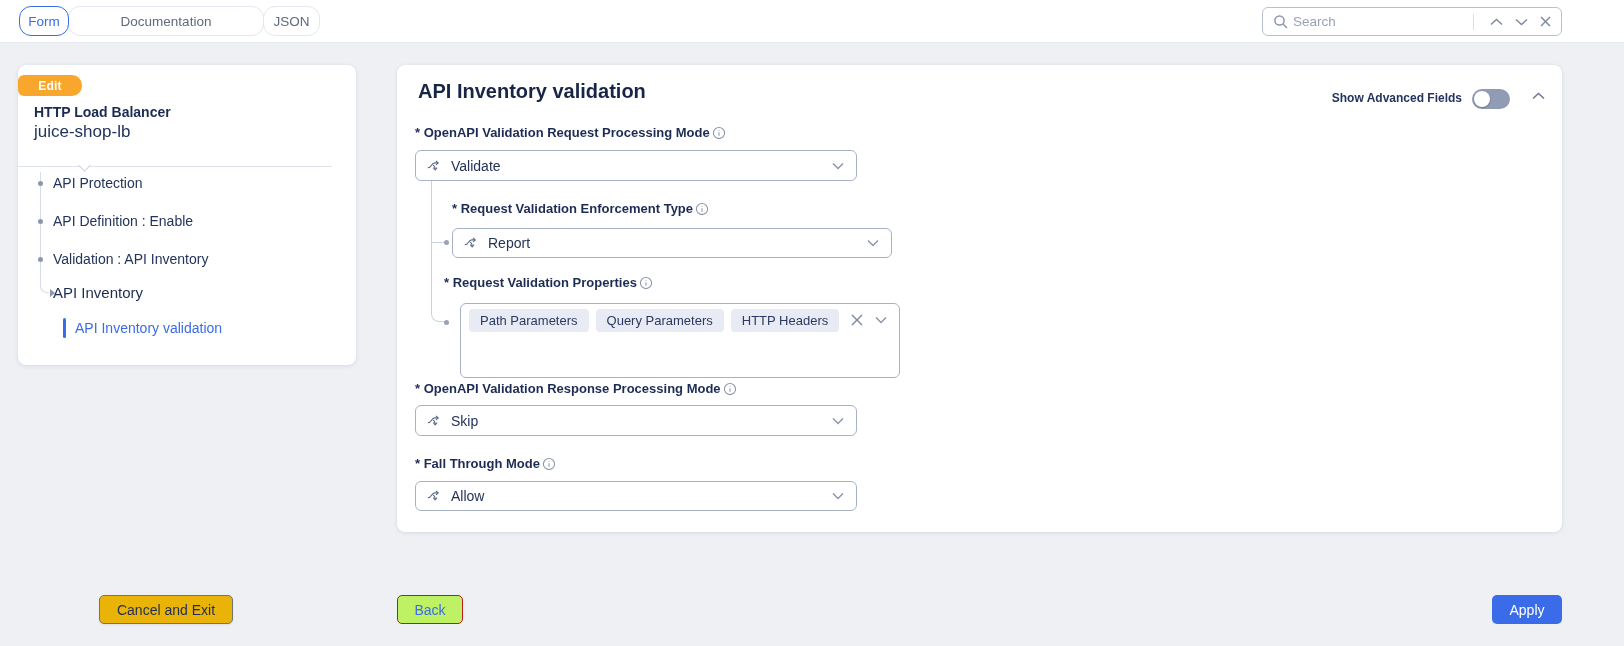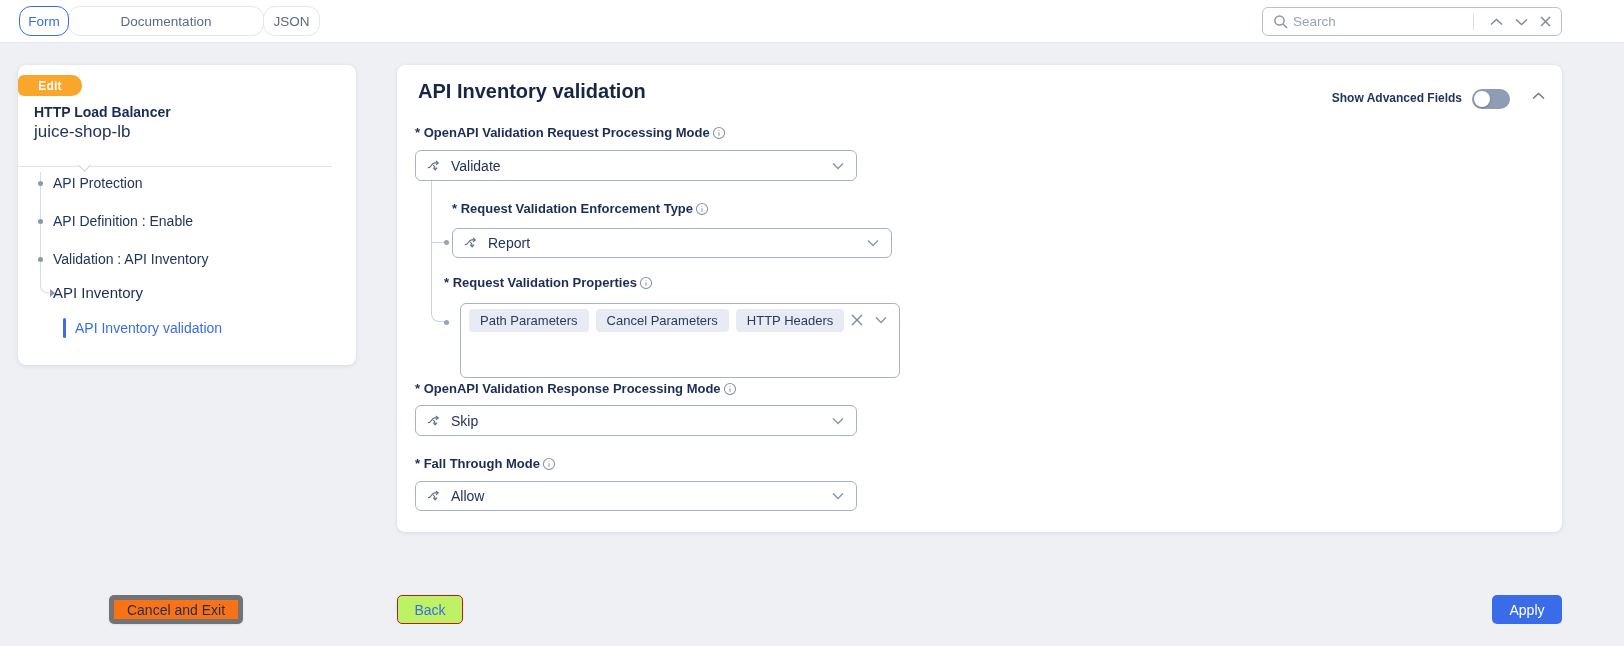--- a/index.html
+++ b/index.html
@@ -54,21 +54,21 @@
   .conn-main { position:absolute; left:34px; top:116px; width:14px; height:141px; border-left:1px solid #ccd2dd; border-bottom:1px solid #ccd2dd; border-bottom-left-radius:8px; }
   .conn-dot { position:absolute; width:5px; height:5px; border-radius:50%; background:#9aa3b6; }
   .msbox { position:absolute; left:55px; top:238px; width:440px; height:75px; border:1px solid #a8b2c7; border-radius:6px; background:#fff; padding:5px 8px; cursor:pointer;margin-left:8px; }
   .chips { display:flex; gap:7px; }
   .chip { background:#e8ebf3; color:#2b3a60; font-size:13px; padding:4px 11px; border-radius:4px; white-space:nowrap; }
   .ms-x { position:absolute; right:36px; top:10px; cursor:pointer; display:flex; }
   .ms-chevron { position:absolute; right:12px; top:12px; display:flex; }
 
   
   .btn { position:absolute; top:595px; height:29px; border-radius:5px; font-size:14px; display:flex; align-items:center; justify-content:center; cursor:pointer; font-family:"Liberation Sans", sans-serif; }
-  .btn-cancel { left:109px; width:134px; background:#f97316; color:#1f2e55; border:5px solid #737373; box-shadow:0 1px 2px rgba(23,43,77,.08); }
+  .btn-cancel { left:99px; width:134px; background:#eab308; color:#1f2e55; border:1px solid #737373; box-shadow:0 1px 2px rgba(23,43,77,.08); }
   .btn-back { left:397px; width:66px; background:#bef264; color:#3a6ce9; border:1px solid #b91c1c; }
   .btn-apply { left:1492px; width:70px; background:#3a6ce9; color:#fff; border:none; }
 </style>
 </head>
 <body>
 
 <div class="screen">
 
   <header class="topbar">
     <nav class="tabs">
@@ -197,21 +197,21 @@
         <svg width="14" height="14" viewBox="0 0 16 16" fill="none" stroke="#8a94a8" stroke-width="1.2">
             <circle cx="8" cy="8" r="6.4"></circle>
             <line x1="8" y1="7.2" x2="8" y2="11.2"></line>
             <line x1="8" y1="4.6" x2="8" y2="5.2" stroke-width="1.6"></line>
           </svg>
       </span>
     </div>
     <div class="msbox">
       <div class="chips">
         <span class="chip">Path Parameters</span>
-        <span class="chip">Cancel Parameters</span>
+        <span class="chip">Query Parameters</span>
         <span class="chip">HTTP Headers</span>
       </div>
       <span class="ms-x">
         <svg width="12" height="12" viewBox="0 0 12 12" fill="none" stroke="#7e8aa0" stroke-width="1.4">
             <line x1="1" y1="1" x2="11" y2="11"></line>
             <line x1="11" y1="1" x2="1" y2="11"></line>
           </svg>
       </span>
       <span class="ms-chevron">
         <svg width="12" height="8" viewBox="0 0 12 8" fill="none" stroke="#8b96ab" stroke-width="1.5">

